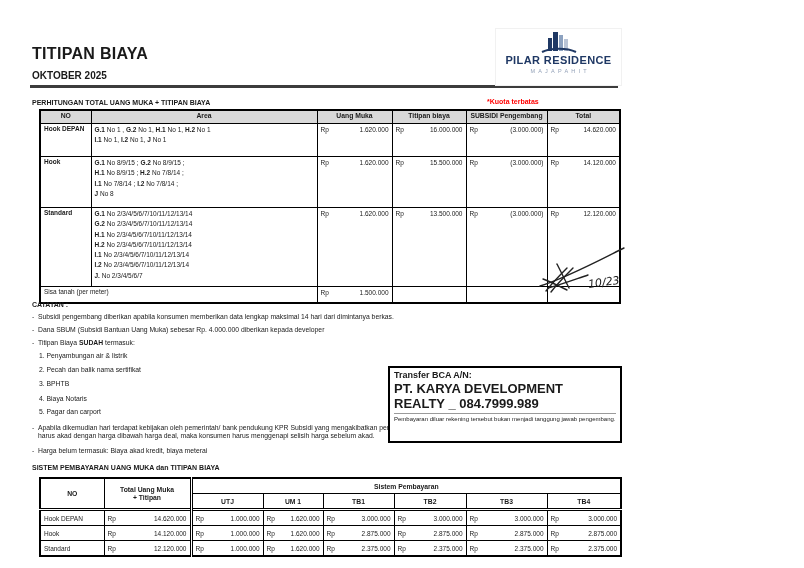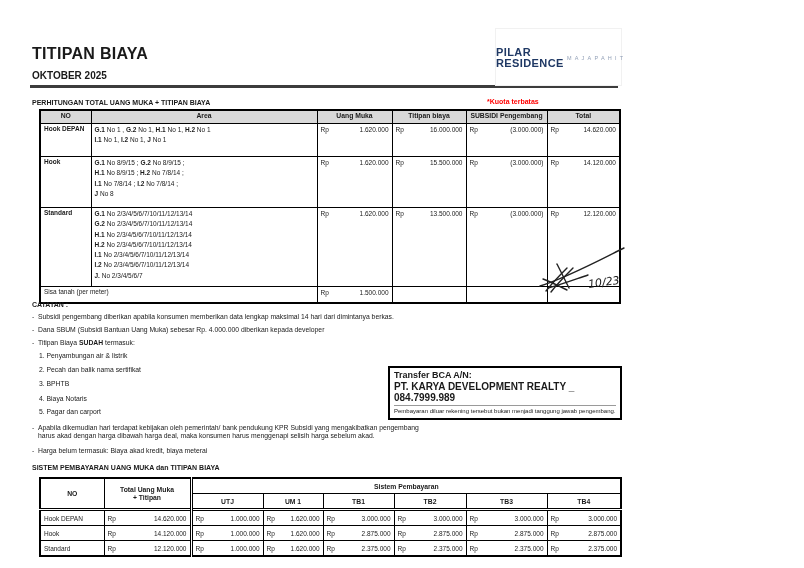--- a/index.html
+++ b/index.html
@@ -7,21 +7,21 @@
     position:relative; width:804px; height:568px; background:#ffffff;
     font-family:"Liberation Sans", sans-serif; color:#1a1a1a; overflow:hidden;
   }
 
   
   .doc-title   { position:absolute; left:32px; top:45px; font-size:16px; font-weight:bold; letter-spacing:.3px; }
   .doc-subtitle{ position:absolute; left:32px; top:70px; font-size:10px; font-weight:bold; }
   .header-rule { position:absolute; left:30px; top:85px; width:588px; height:2.5px; background:#3c3c3c; }
 
   .logo { position:absolute; left:495px; top:28px; width:125px; height:56px; background:#fff;
-          border:1px solid #f1f1f1; display:flex; flex-direction:row; align-items:center; }
+          border:1px solid #f1f1f1; display:flex; flex-direction:column; align-items:center; }
   .logo-name { font-size:11px; font-weight:bold; color:#1f3864; letter-spacing:.4px; line-height:1; margin-top:1px; }
   .logo-sub  { font-size:5.5px; color:#93a1b8; letter-spacing:3.2px; margin-top:2px; padding-left:3.2px; }
 
   
   .sec-title { position:absolute; font-size:7px; font-weight:bold; }
   .sec1-title { left:32px; top:99px; }
   .sec2-title { left:32px; top:464px; }
   .kuota { position:absolute; left:487px; top:98px; font-size:7px; font-weight:bold; color:#ff0000; }
 
   
@@ -49,23 +49,23 @@
   
   .catatan { position:absolute; left:32px; top:301px; width:432px; font-size:6.8px; }
   .cat-title { font-weight:bold; font-size:7px; margin-bottom:5px; }
   .cat-item { display:flex; margin-bottom:4.5px; line-height:8.6px; }
   .cat-item .marker { width:6px; flex:none; }
   .cat-item.num { padding-left:7px; margin-bottom:4.8px; }
   .cat-item.long { width:402px; margin-top:7px; text-align:left; }
   .cat-item.gap { margin-top:6px; }
 
   
-  .transfer { position:absolute; left:388px; top:366px; width:222px; border:2px solid #000; background:#fff; padding:2px 4px 3px 4px; }
+  .transfer { position:absolute; left:388px; top:366px; width:222px; border:2px solid #000; background:#fff; padding:2px 4px 18px 4px; }
   .tr-line1 { font-size:9px; font-weight:bold; line-height:10px; }
-  .tr-line2 { font-size:10px; font-weight:bold; margin-top:1px; padding-bottom:2px; border-bottom:1px solid #9a9a9a; }
+  .tr-line2 { font-size:13px; font-weight:bold; margin-top:1px; padding-bottom:2px; border-bottom:1px solid #9a9a9a; }
   .tr-note  { font-size:6px; line-height:7px; text-align:justify; margin-top:2px; }
 
   
   .sig { position:absolute; left:536px; top:235px; }
 </style>
 </head>
 <body>
 
 <div class="page">
 

